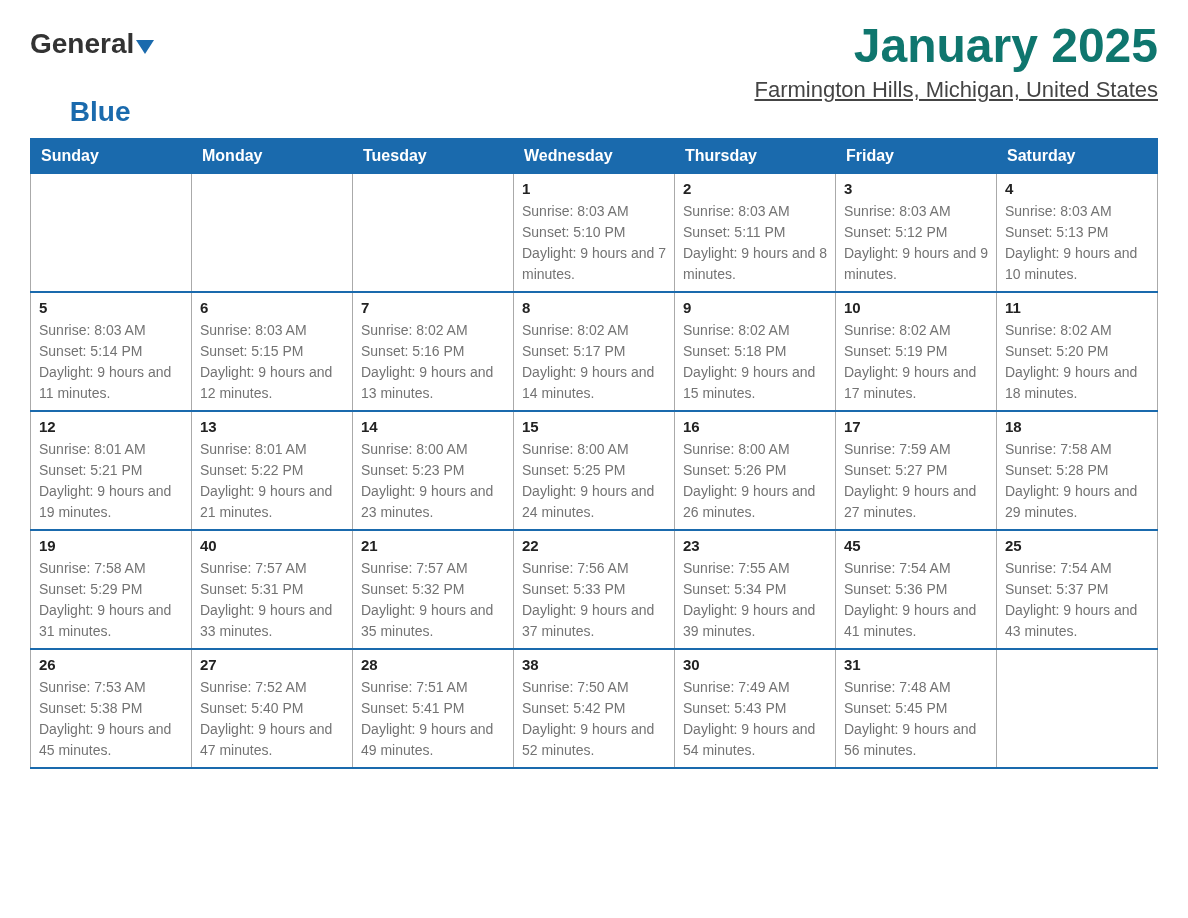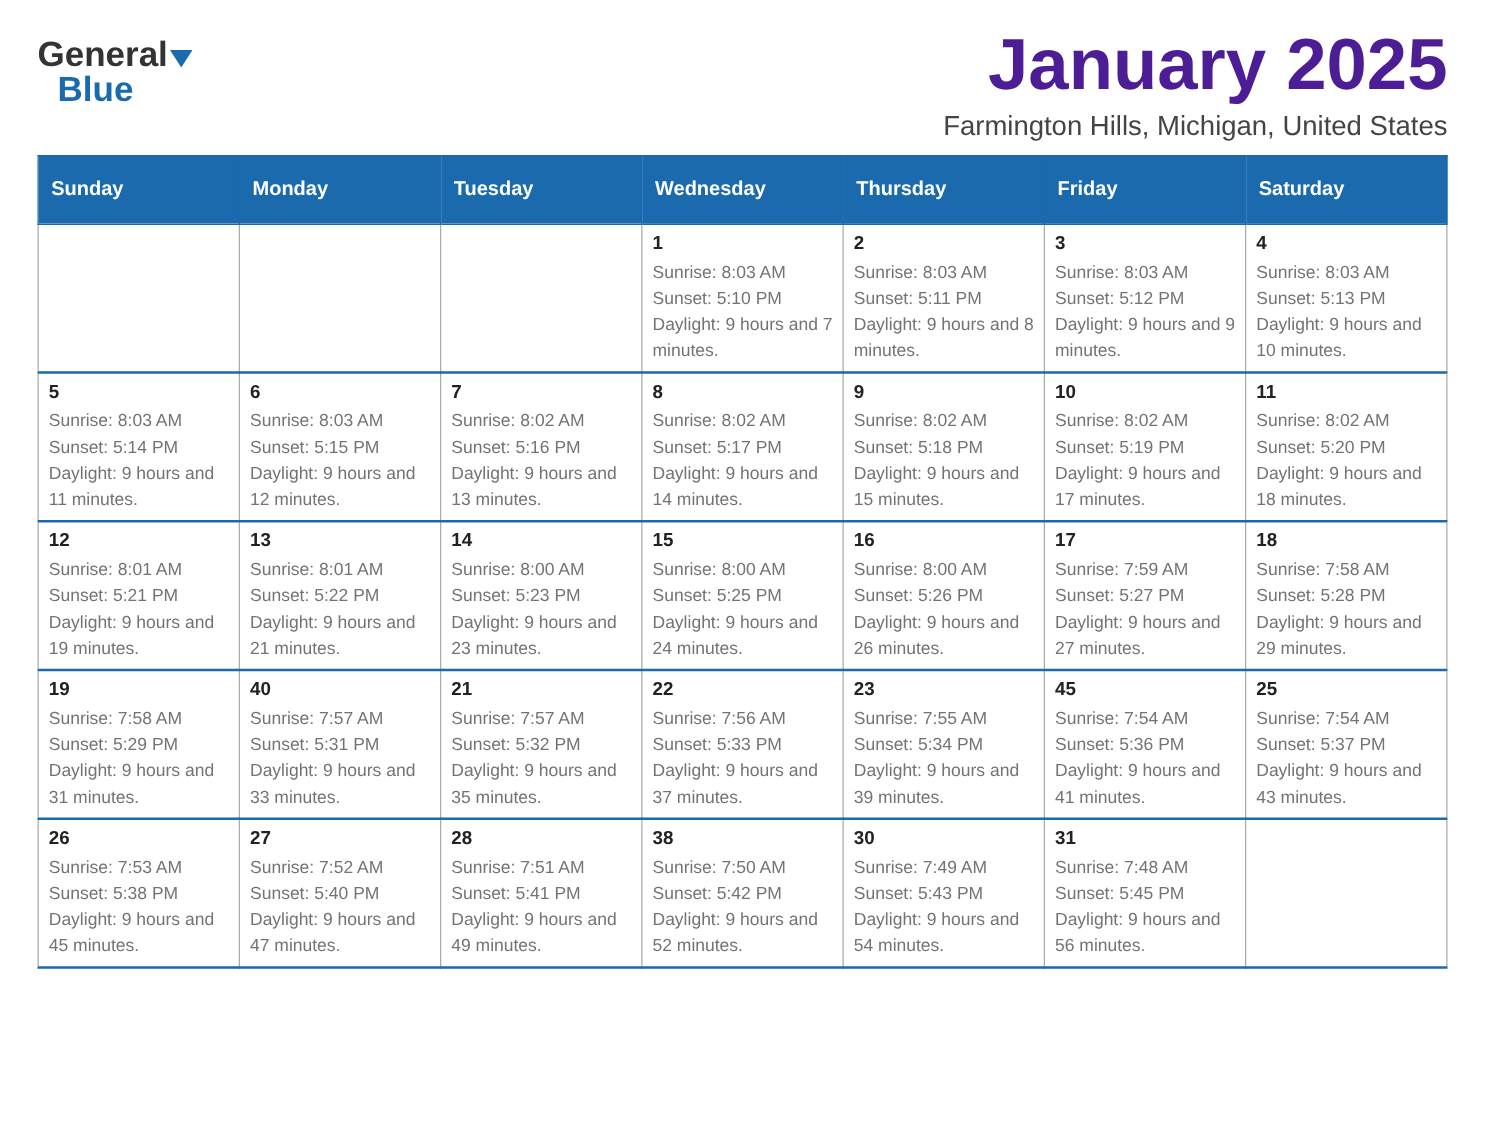--- a/index.html
+++ b/index.html
@@ -12,49 +12,51 @@
     }
     .header {
       display: flex;
       justify-content: space-between;
       align-items: flex-start;
       margin-bottom: 10px;
     }
     .logo {
       display: flex;
       flex-direction: column;
-      align-items: flex-start;
+      align-items: center;
       margin-top: 8px;
+      gap: 40px;
     }
     .title-section {
       text-align: right;
     }
     .title-section h1 {
-      font-size: 58px;
+      font-size: 48px;
       font-weight: bold;
-      color: #4c1d95;
+      color: #0f766e;
       line-height: 1.1;
     }
     .title-section h2 {
       font-size: 22px;
       font-weight: normal;
       color: #444;
       margin-top: 4px;
+      text-decoration: underline;
     }
     .calendar {
       width: 100%;
       border-collapse: collapse;
       margin-top: 10px;
     }
     .calendar thead tr th {
       background-color: #1a6aad;
       color: #fff;
       font-size: 16px;
       font-weight: bold;
-      padding: 18px 10px;
+      padding: 8px 10px;
       text-align: left;
       border: 1px solid #1a6aad;
     }
     .calendar tbody tr td {
       border: 1px solid #aaa;
       vertical-align: top;
       padding: 6px 8px;
       width: 14.28%;
       min-height: 100px;
       font-size: 13px;

